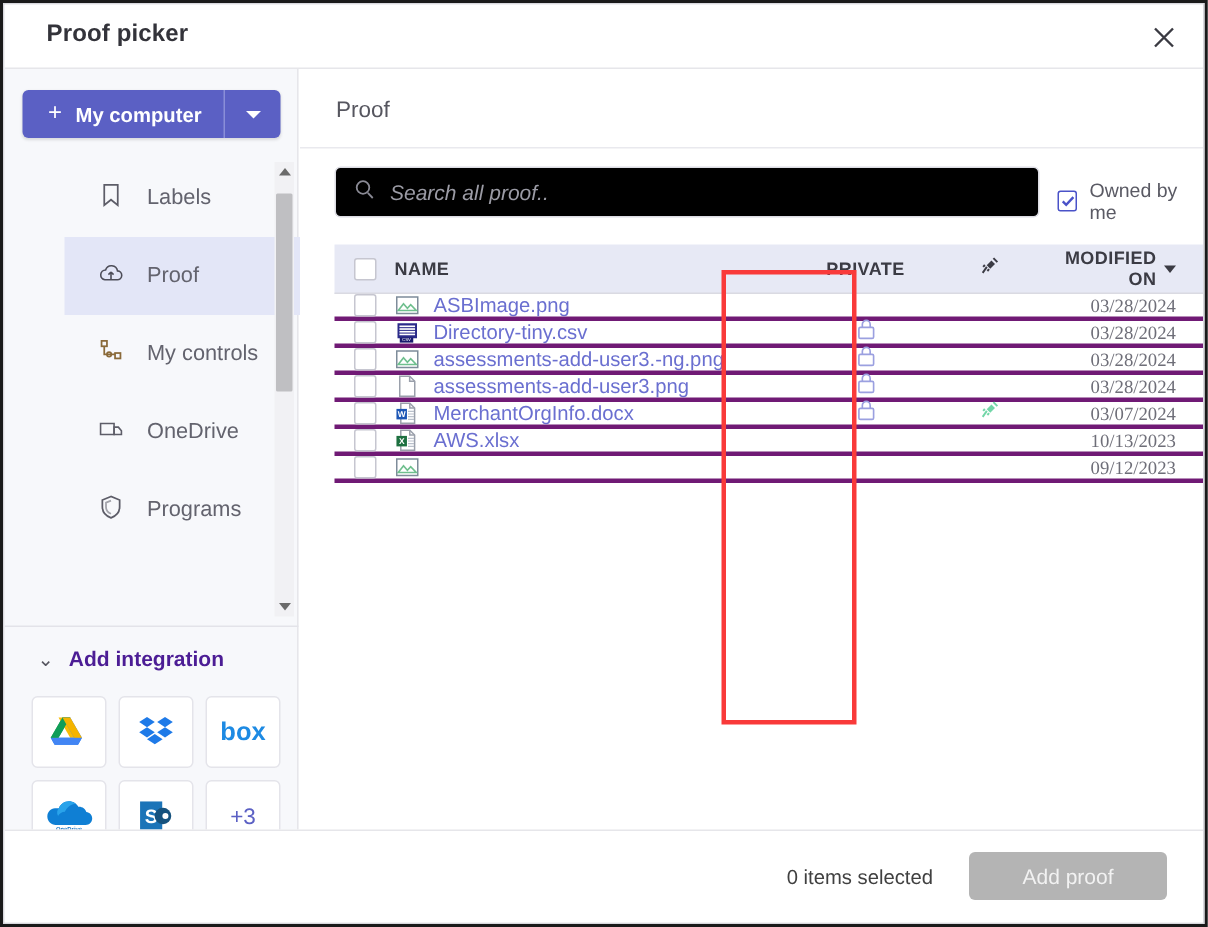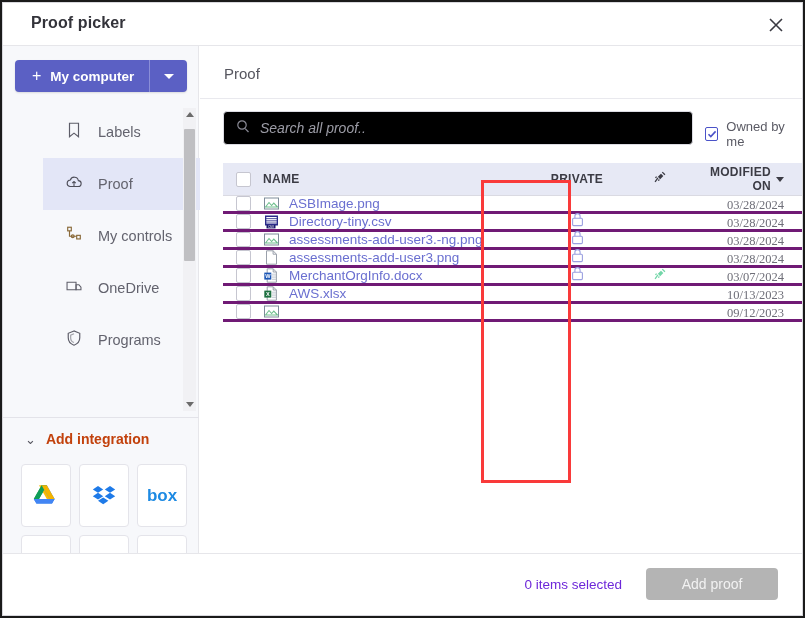--- a/index.html
+++ b/index.html
@@ -96,28 +96,28 @@
   }
 
   #sidebar-sep {
     position:absolute; left:0; top:371px; width:196px; height:1px; background:#e3e3e9;
   }
   #add-integration {
     position:absolute; left:22px; top:385px;
     display:flex; align-items:center; gap:10px; cursor:pointer;
   }
   #add-integration .chev { font-size:13px; color:#55555f; }
-  #add-integration .txt { font-size:14px; font-weight:bold; color:#c2410c; }
+  #add-integration .txt { font-size:14px; font-weight:bold; color:#4c1d95; }
 
   #integration-grid {
     position:absolute; left:18px; top:418px;
     display:grid; grid-template-columns:repeat(3,50px); gap:8px;
   }
   .int-tile {
-    width:50px; height:63px; background:#fff; border:1px solid #e4e4ea;
+    width:50px; height:48px; background:#fff; border:1px solid #e4e4ea;
     border-radius:4px; display:flex; align-items:center; justify-content:center;
     cursor:pointer;
   }
   .int-tile.plus3 { color:#5b60c4; font-size:15px; }
   #edit-integrations {
     position:absolute; left:19px; top:532px;
     font-size:12.5px; color:#6a6fd0; cursor:pointer;
   }
 
   
@@ -199,21 +199,21 @@
     border:3px solid #f93a3a; pointer-events:none; z-index:20;
   }
 
   
   #footer {
     position:absolute; left:0; bottom:0; width:100%; height:62px;
     background:#fff; border-top:1px solid #e6e6ea;
   }
   #items-selected {
     position:absolute; right:180px; top:23px;
-    font-size:13.5px; color:#6d28d9;text-align:right;
+    font-size:13.5px; color:#404040;text-align:right;
   }
   #add-proof-btn {
     position:absolute; right:24px; top:14px;
     width:132px; height:32px; border-radius:4px;
     background:#b4b4b4; color:#f2f2f2;
     font-size:14px; display:flex; align-items:center; justify-content:center;
     cursor:default; border:0;
     font-family:"Liberation Sans",sans-serif;
   }
 </style>

